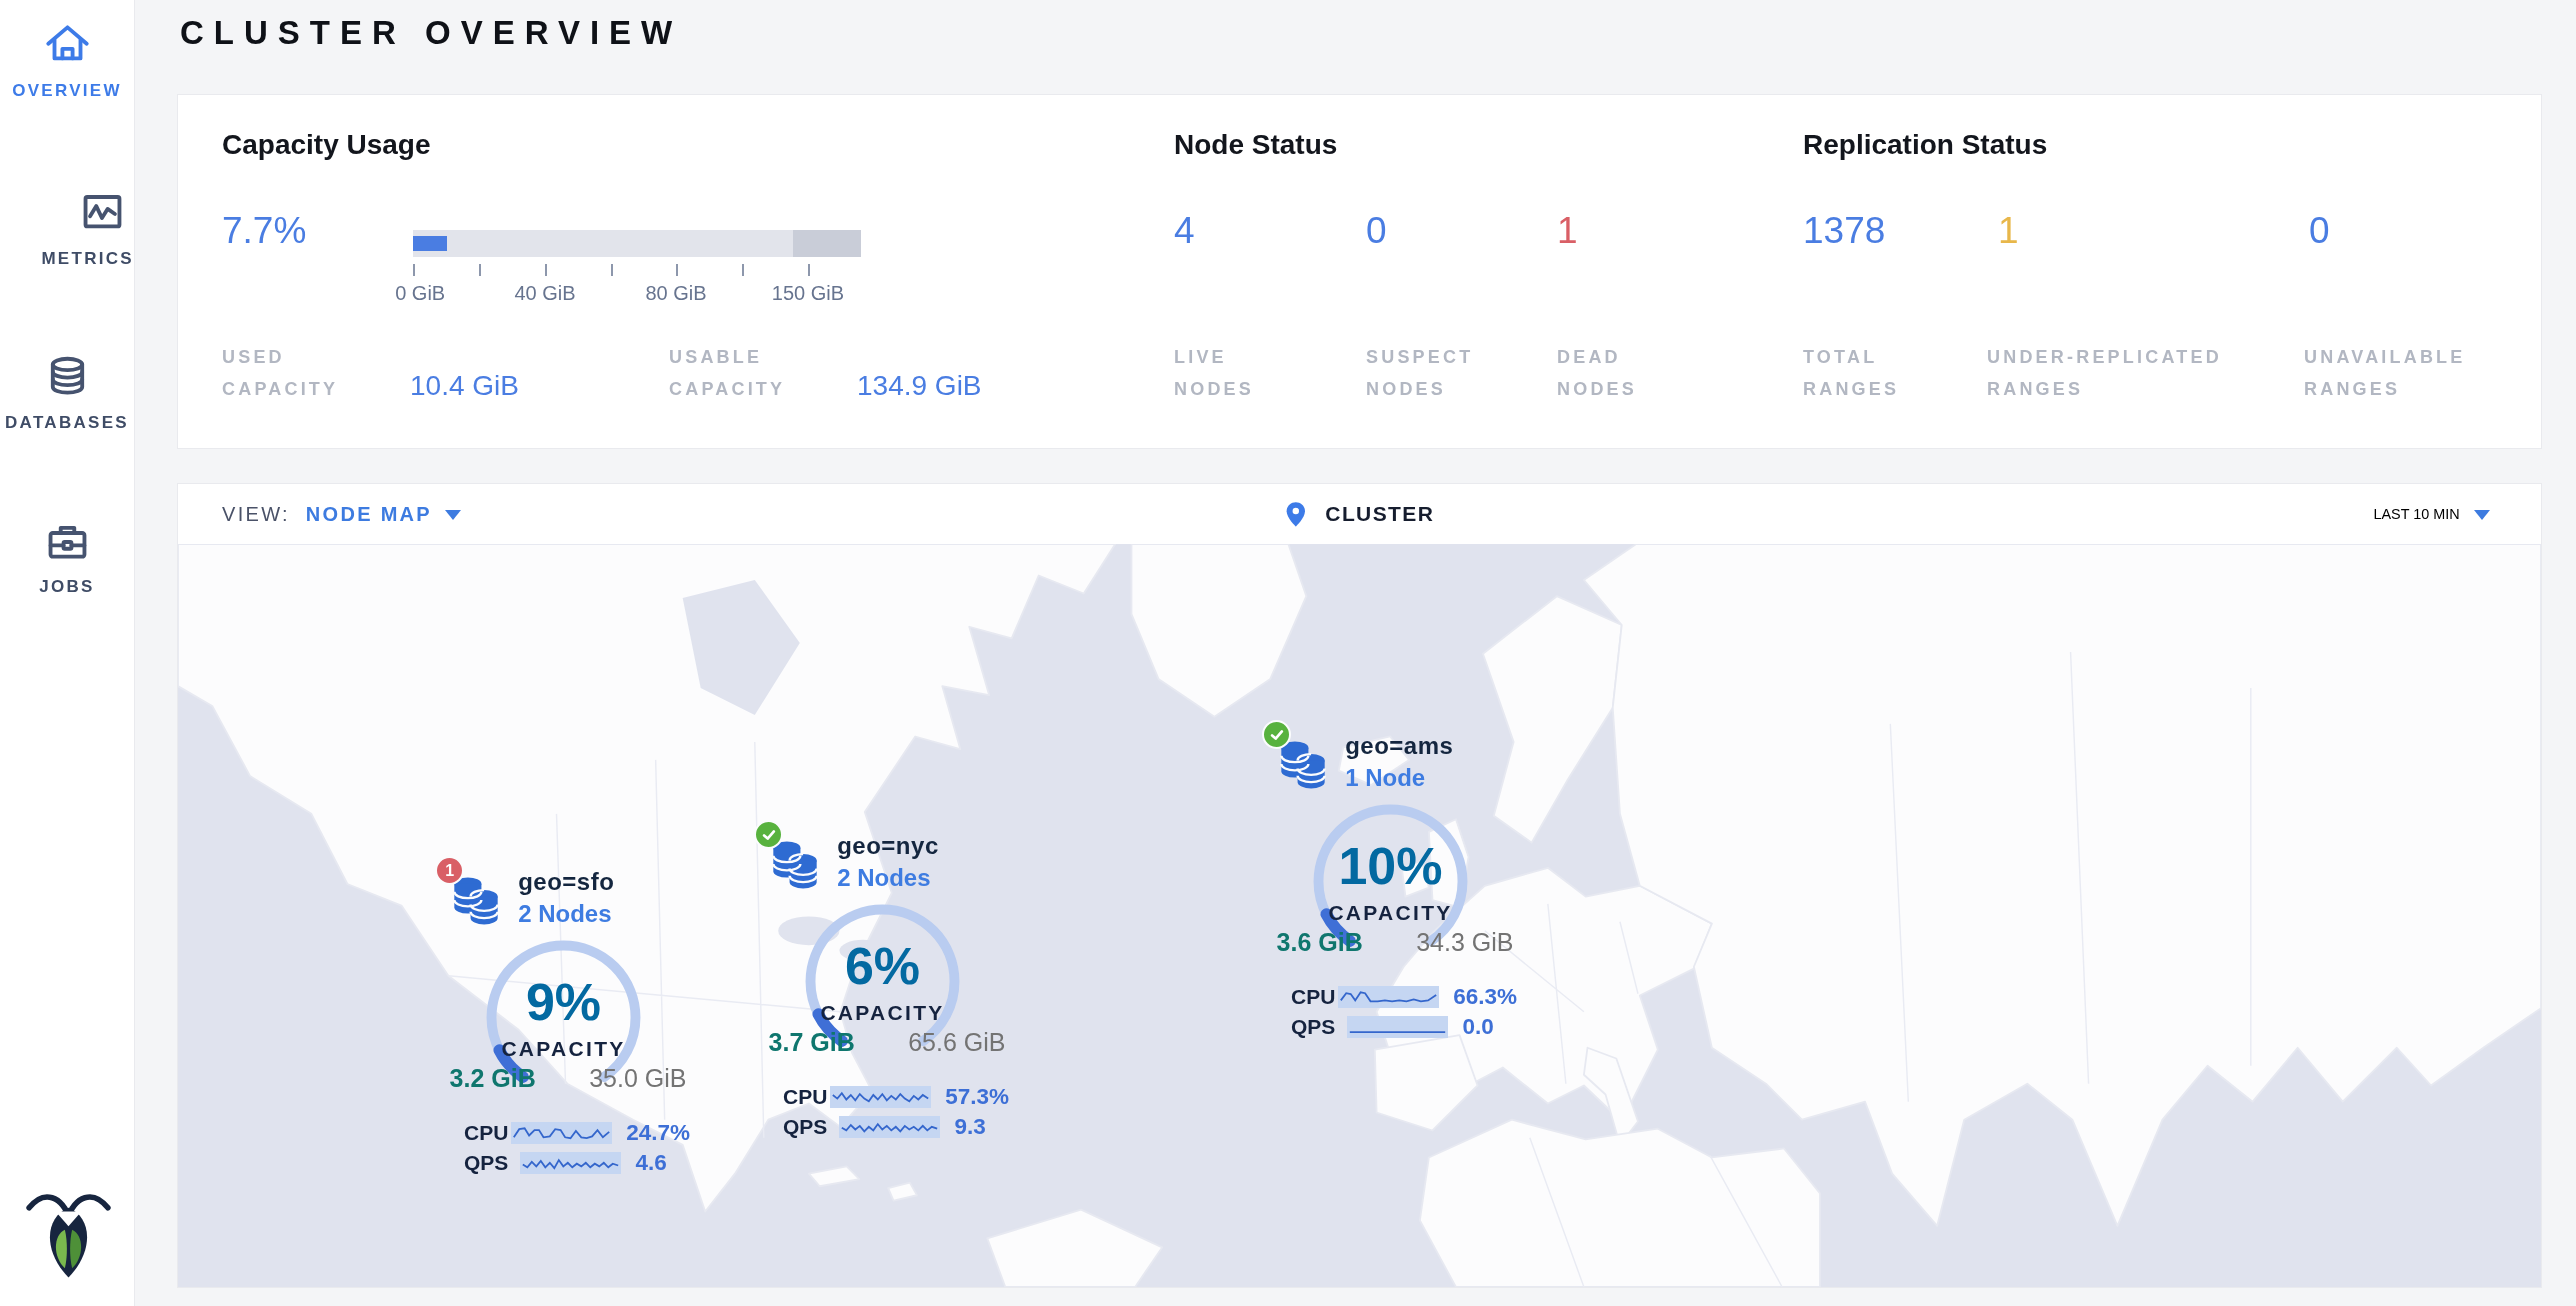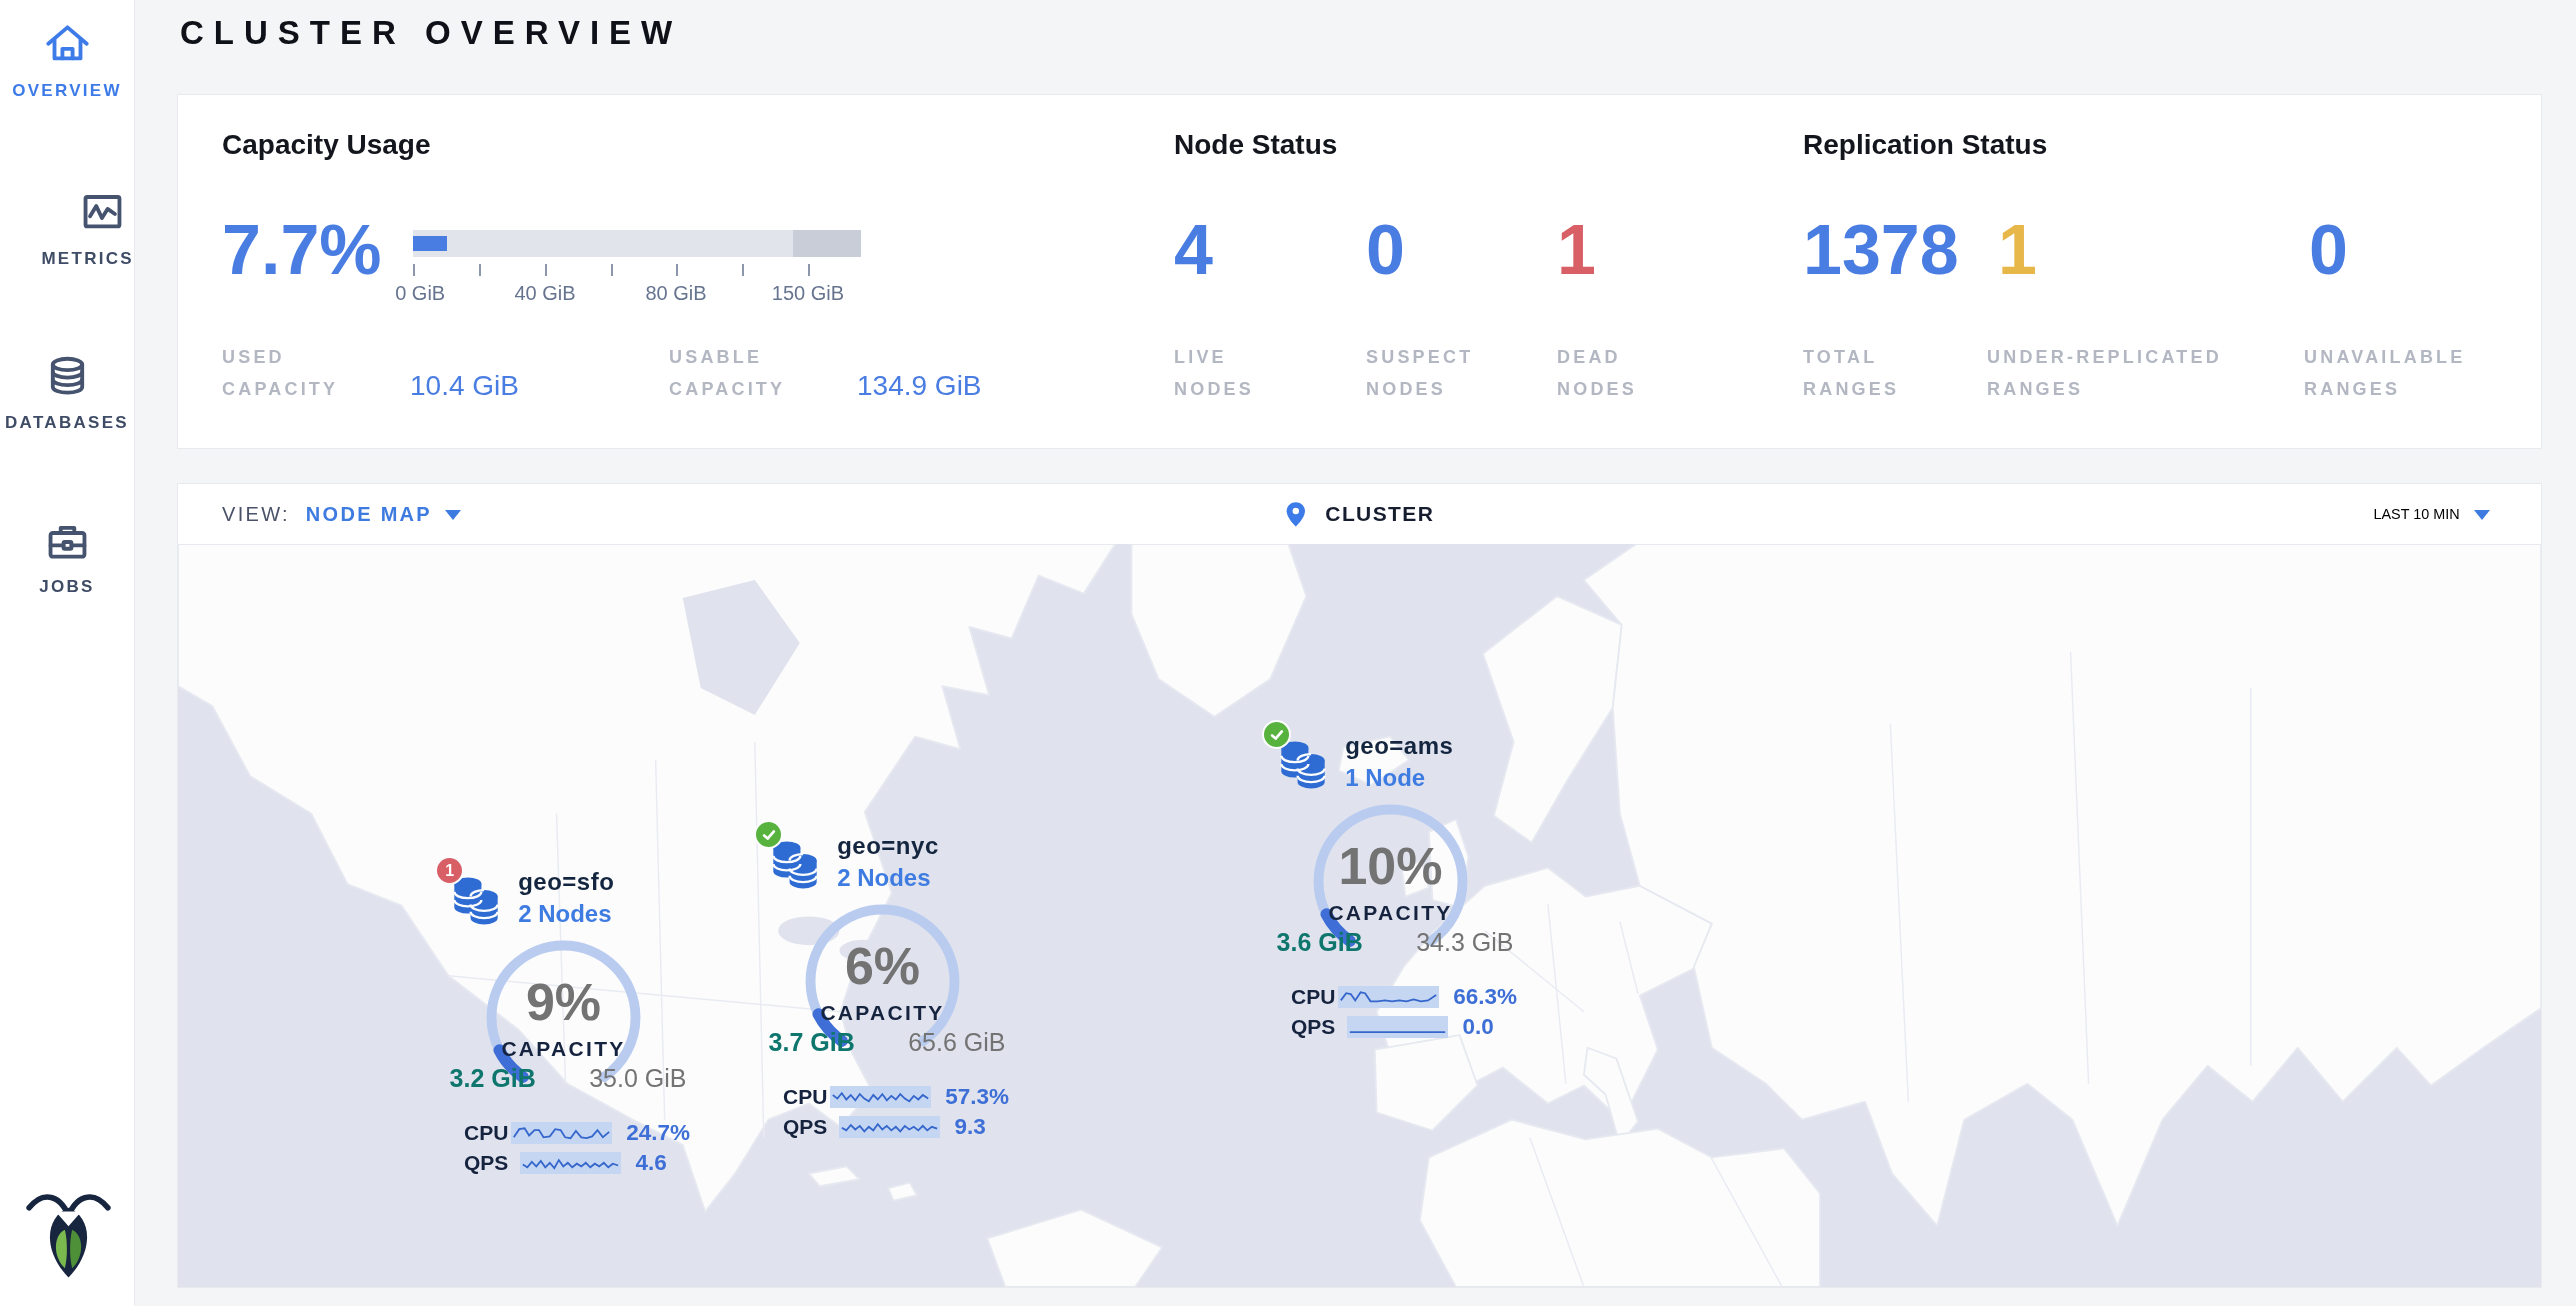--- a/index.html
+++ b/index.html
@@ -26,21 +26,21 @@
   .card { position:absolute; left:40px; right:34px; background:#fff; border:1.8px solid #e9eaee; }
   .stats-card { top:94px; height:355px; }
   .map-card { top:483px; height:805px; }
 
   
   .section { position:absolute; top:0; height:100%; }
   .sec-capacity { left:44px; width:902px; }
   .sec-nodes { left:996px; width:613px; }
   .sec-repl { left:1625px; width:902px; }
   .sec-title { position:absolute; top:34px; left:0; font-size:28px; font-weight:700; color:#13161d; }
-  .bignum { position:absolute; top:115px; font-size:70px; font-weight:700; color:#4a7de2; }
+  .bignum { position:absolute; top:115px; font-size:37px; font-weight:400; color:#4a7de2; }
   .bignum.red { color:#d95f66; } .bignum.yellow { color:#e8b74a; }
   .caps-label { position:absolute; top:247px; font-size:18px; font-weight:600; letter-spacing:3.2px;
                 color:#b2b7c2; line-height:1.75; }
   .caps-value { position:absolute; top:275px; font-size:28px; font-weight:500; color:#4a7de2; }
 
   
   .bar-wrap { position:absolute; left:191px; top:135px; width:448px; }
   .bar-track { position:relative; width:448px; height:27px; background:#e2e4eb; }
   .bar-reserved { position:absolute; right:0; top:0; height:100%; width:68px; background:#c9cdd8; }
   .bar-fill { position:absolute; left:0; top:6.3px; height:14.4px; background:#4a7de2; width:7.7%; }
@@ -77,21 +77,21 @@
   .loc-name { font-size:24px; font-weight:700; color:#14263f; letter-spacing:0.5px; }
   .loc-nodes { font-size:24px; font-weight:700; color:#3e7ce1; margin-top:3.6px; }
 
   .gauge-wrap { position:relative; width:253px; height:177px; }
   .gauge { position:absolute; left:41px; top:0; width:171px; height:171px; }
   .gauge-track { fill:none; stroke:#b9ccf0; stroke-width:11; stroke-linecap:round;
                  stroke-dasharray:81 19; stroke-dashoffset:-34.5; }
   .gauge-progress { fill:none; stroke:#3f6fd6; stroke-width:13; stroke-linecap:round;
                  stroke-dasharray:8 92; stroke-dashoffset:-34.5; }
   .gauge-pct { position:absolute; left:0; right:0; top:40px; text-align:center;
-               font-size:52px; font-weight:700; color:#737373; }
+               font-size:52px; font-weight:700; color:#0369a1; }
   .gauge-cap { position:absolute; left:0; right:0; top:105px; text-align:center;
                font-size:21px; font-weight:700; letter-spacing:2.3px; color:#15233f; }
   .gib-row { position:absolute; left:12.6px; right:3.6px; top:132px; display:flex; justify-content:space-between; }
   .gib-used { font-size:25px; font-weight:600; color:#0f766e; }
   .gib-total { font-size:25px; font-weight:400; color:#737373; }
 
   .metric-rows { margin-top:9px; margin-left:27px; }
   .metric-row { display:flex; align-items:center; height:30px; }
   .metric-label { width:56px; font-size:21px; font-weight:700; color:#15233f; }
   .spark { width:101px; height:21.6px; background:#c5d6f2; flex:0 0 auto; }

